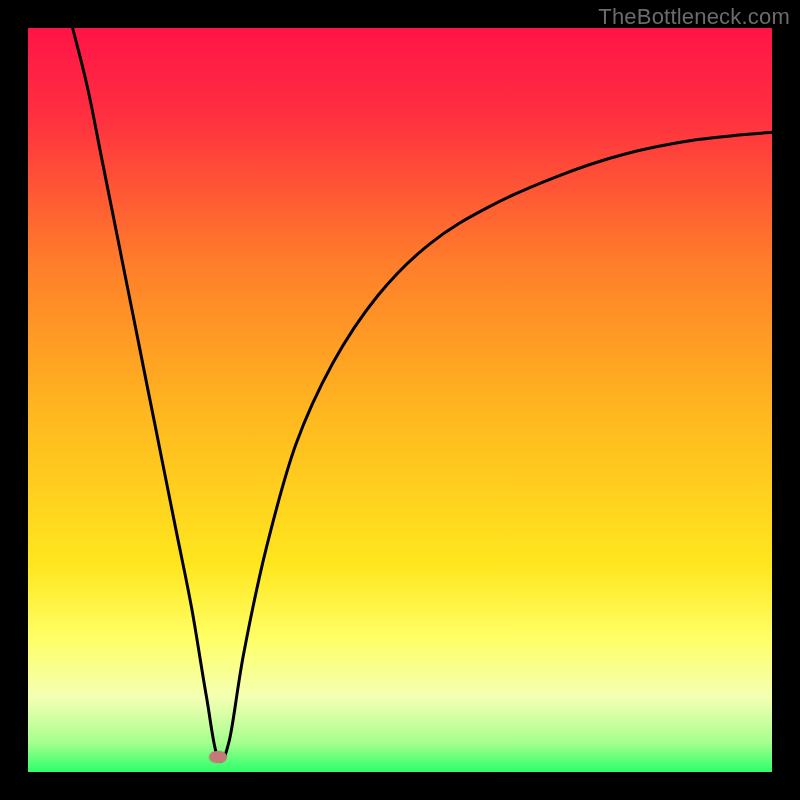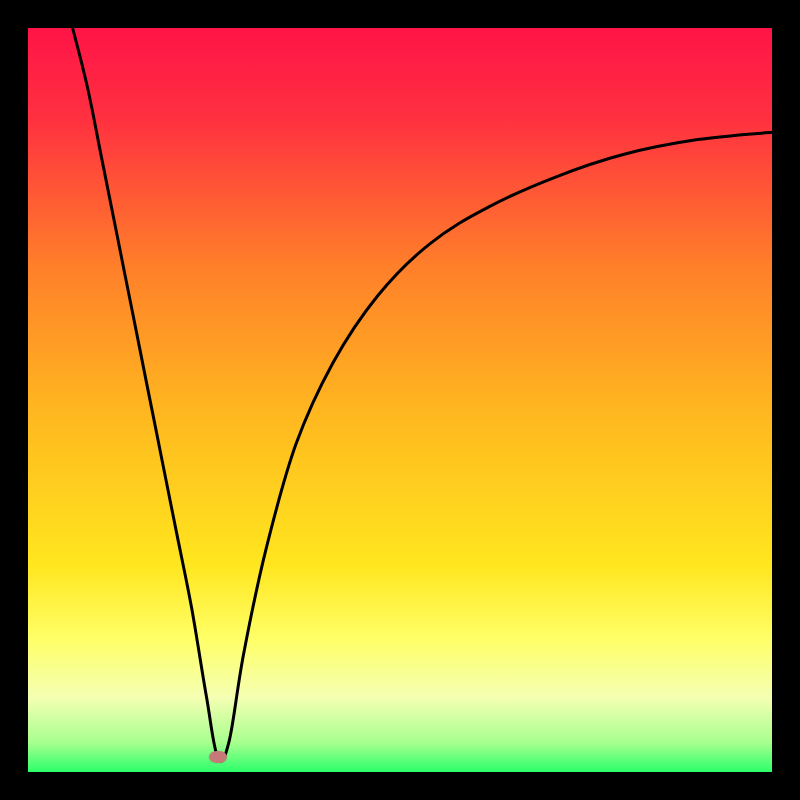--- a/index.html
+++ b/index.html
@@ -54,20 +54,21 @@
     font-weight: 400;
     letter-spacing: 0.2px;
     user-select: none;
   }
 </style>
 </head>
 <body>
 
 <div class="chart-wrap">
 
+  <div class="watermark">TheBottleneck.com</div>
 
   <div class="plot-area">
     <svg class="gradient-bg" viewBox="0 0 744 744" preserveAspectRatio="none">
       <defs>
         <linearGradient id="bg-grad" x1="0" y1="0" x2="0" y2="1">
             <stop offset="0.00%" stop-color="#ff1447"></stop>
             <stop offset="12.00%" stop-color="#ff3040"></stop>
             <stop offset="32.00%" stop-color="#ff7f2a"></stop>
             <stop offset="52.00%" stop-color="#ffb81f"></stop>
             <stop offset="72.00%" stop-color="#ffe61e"></stop>

